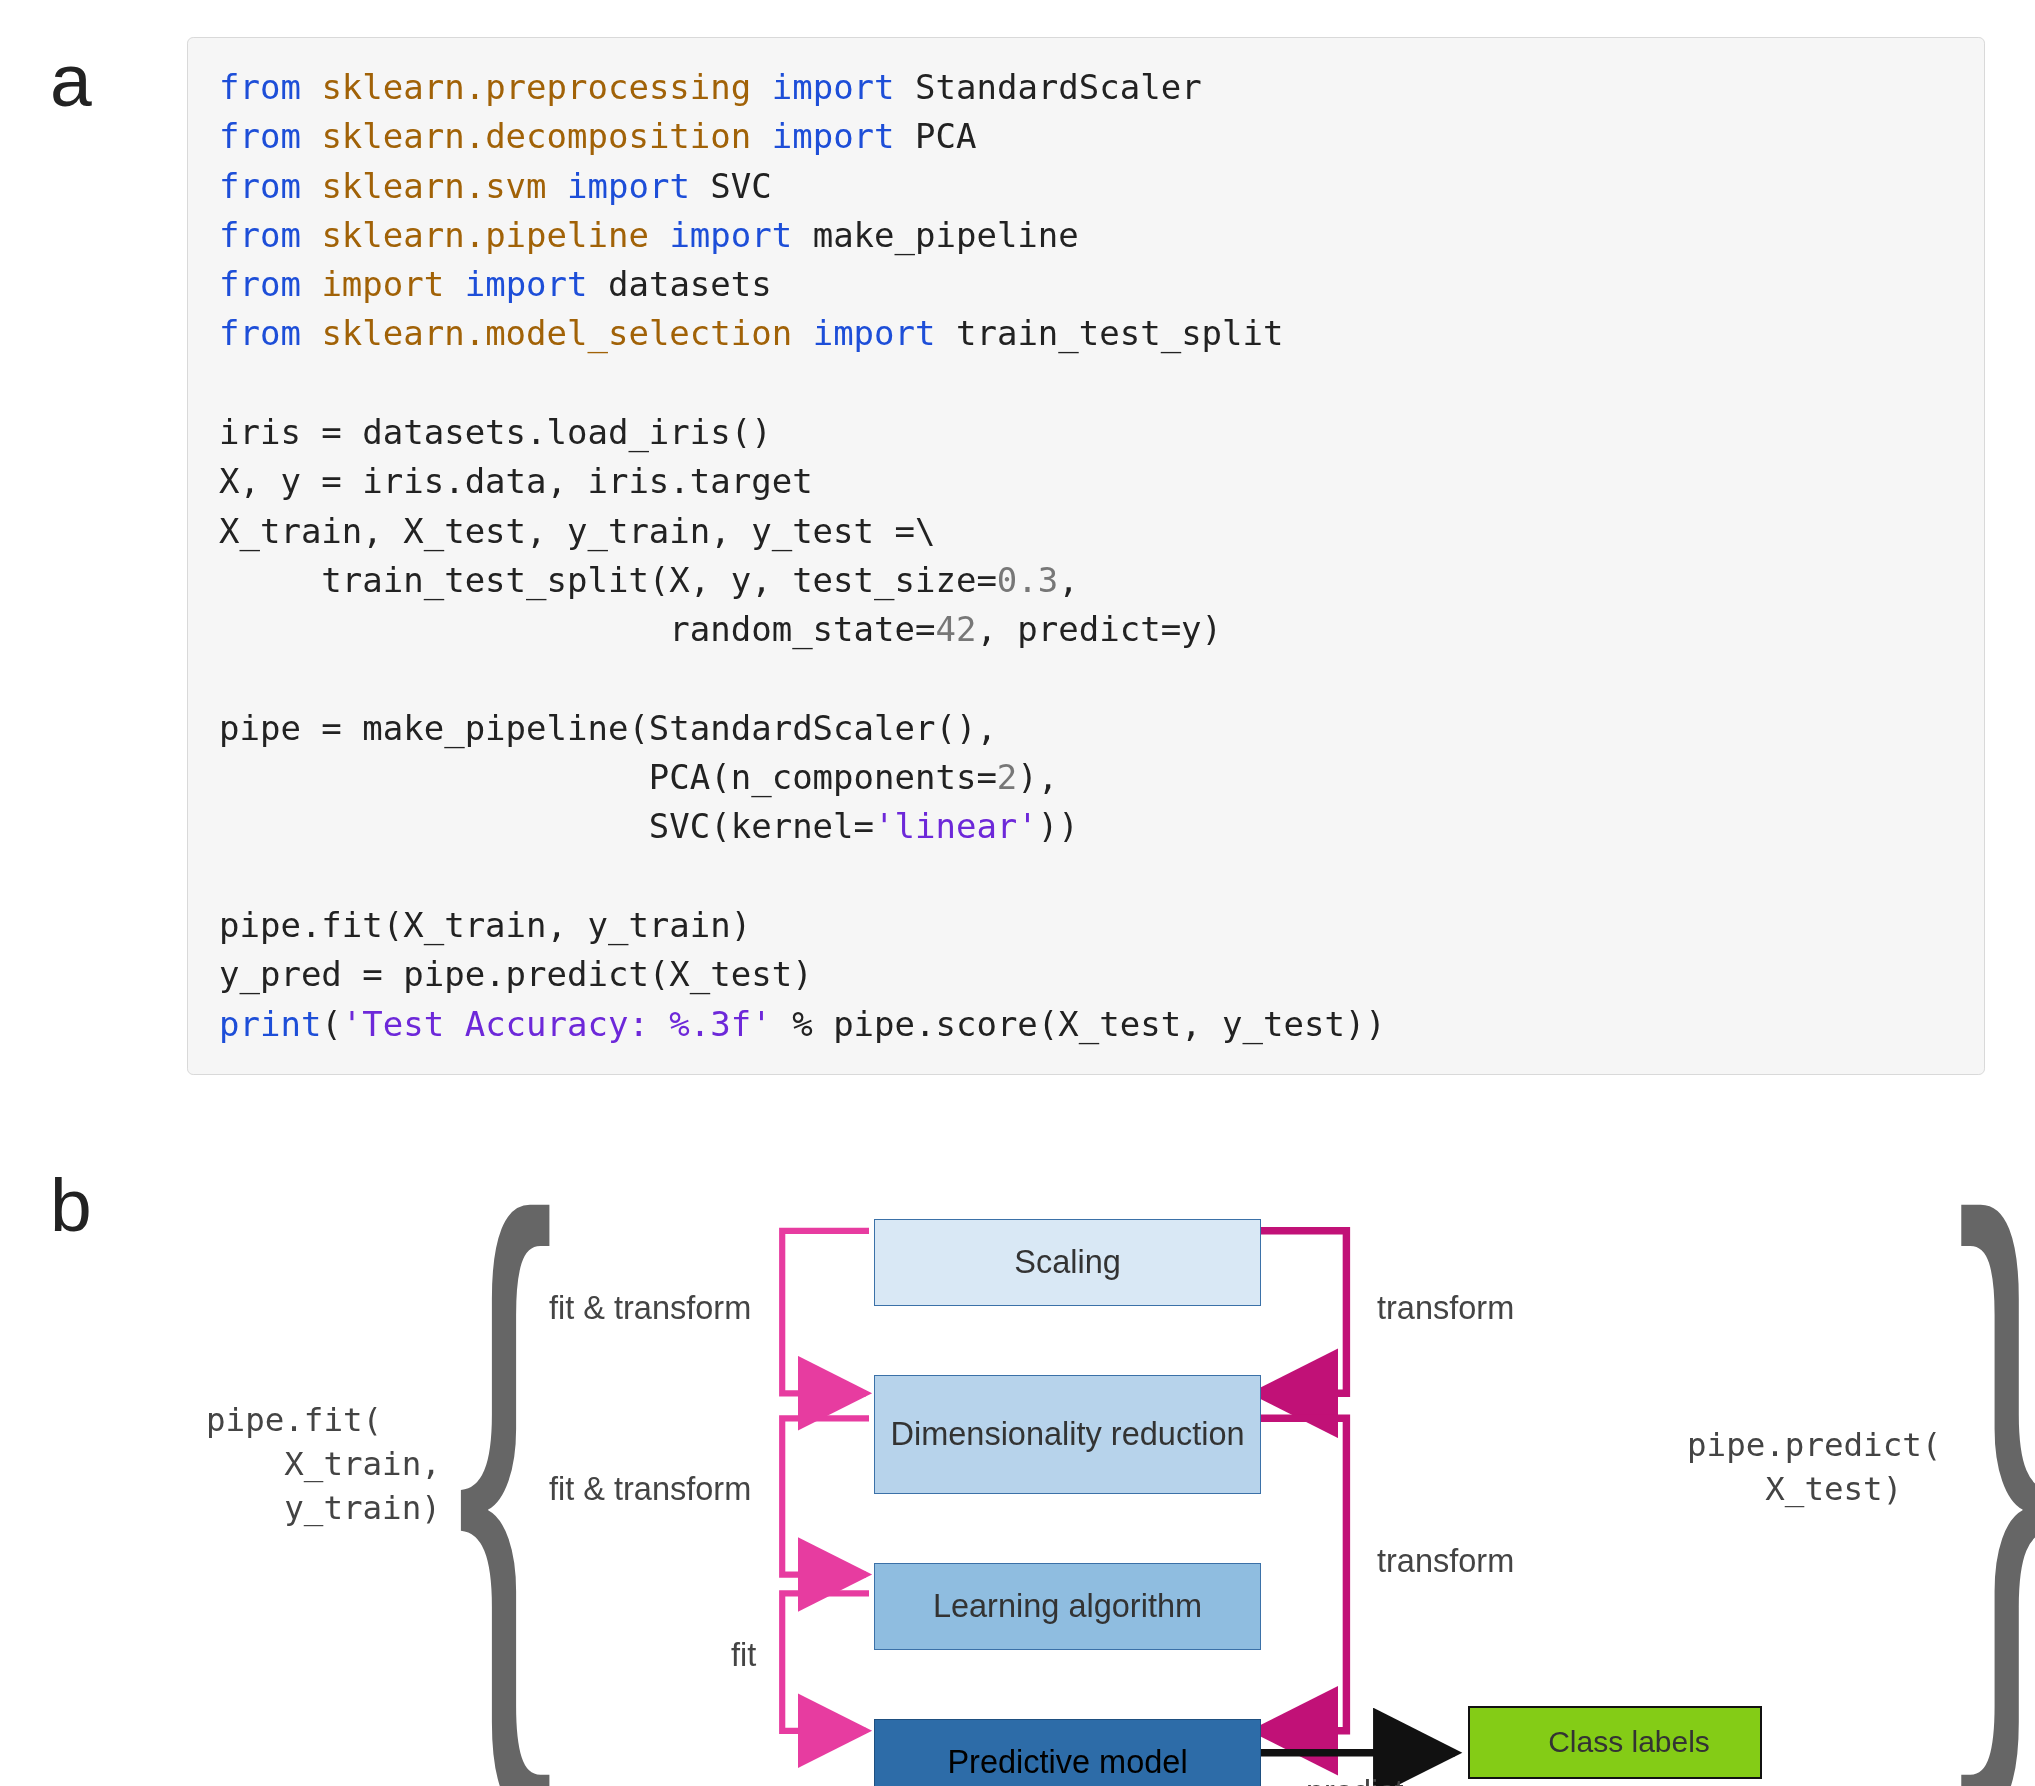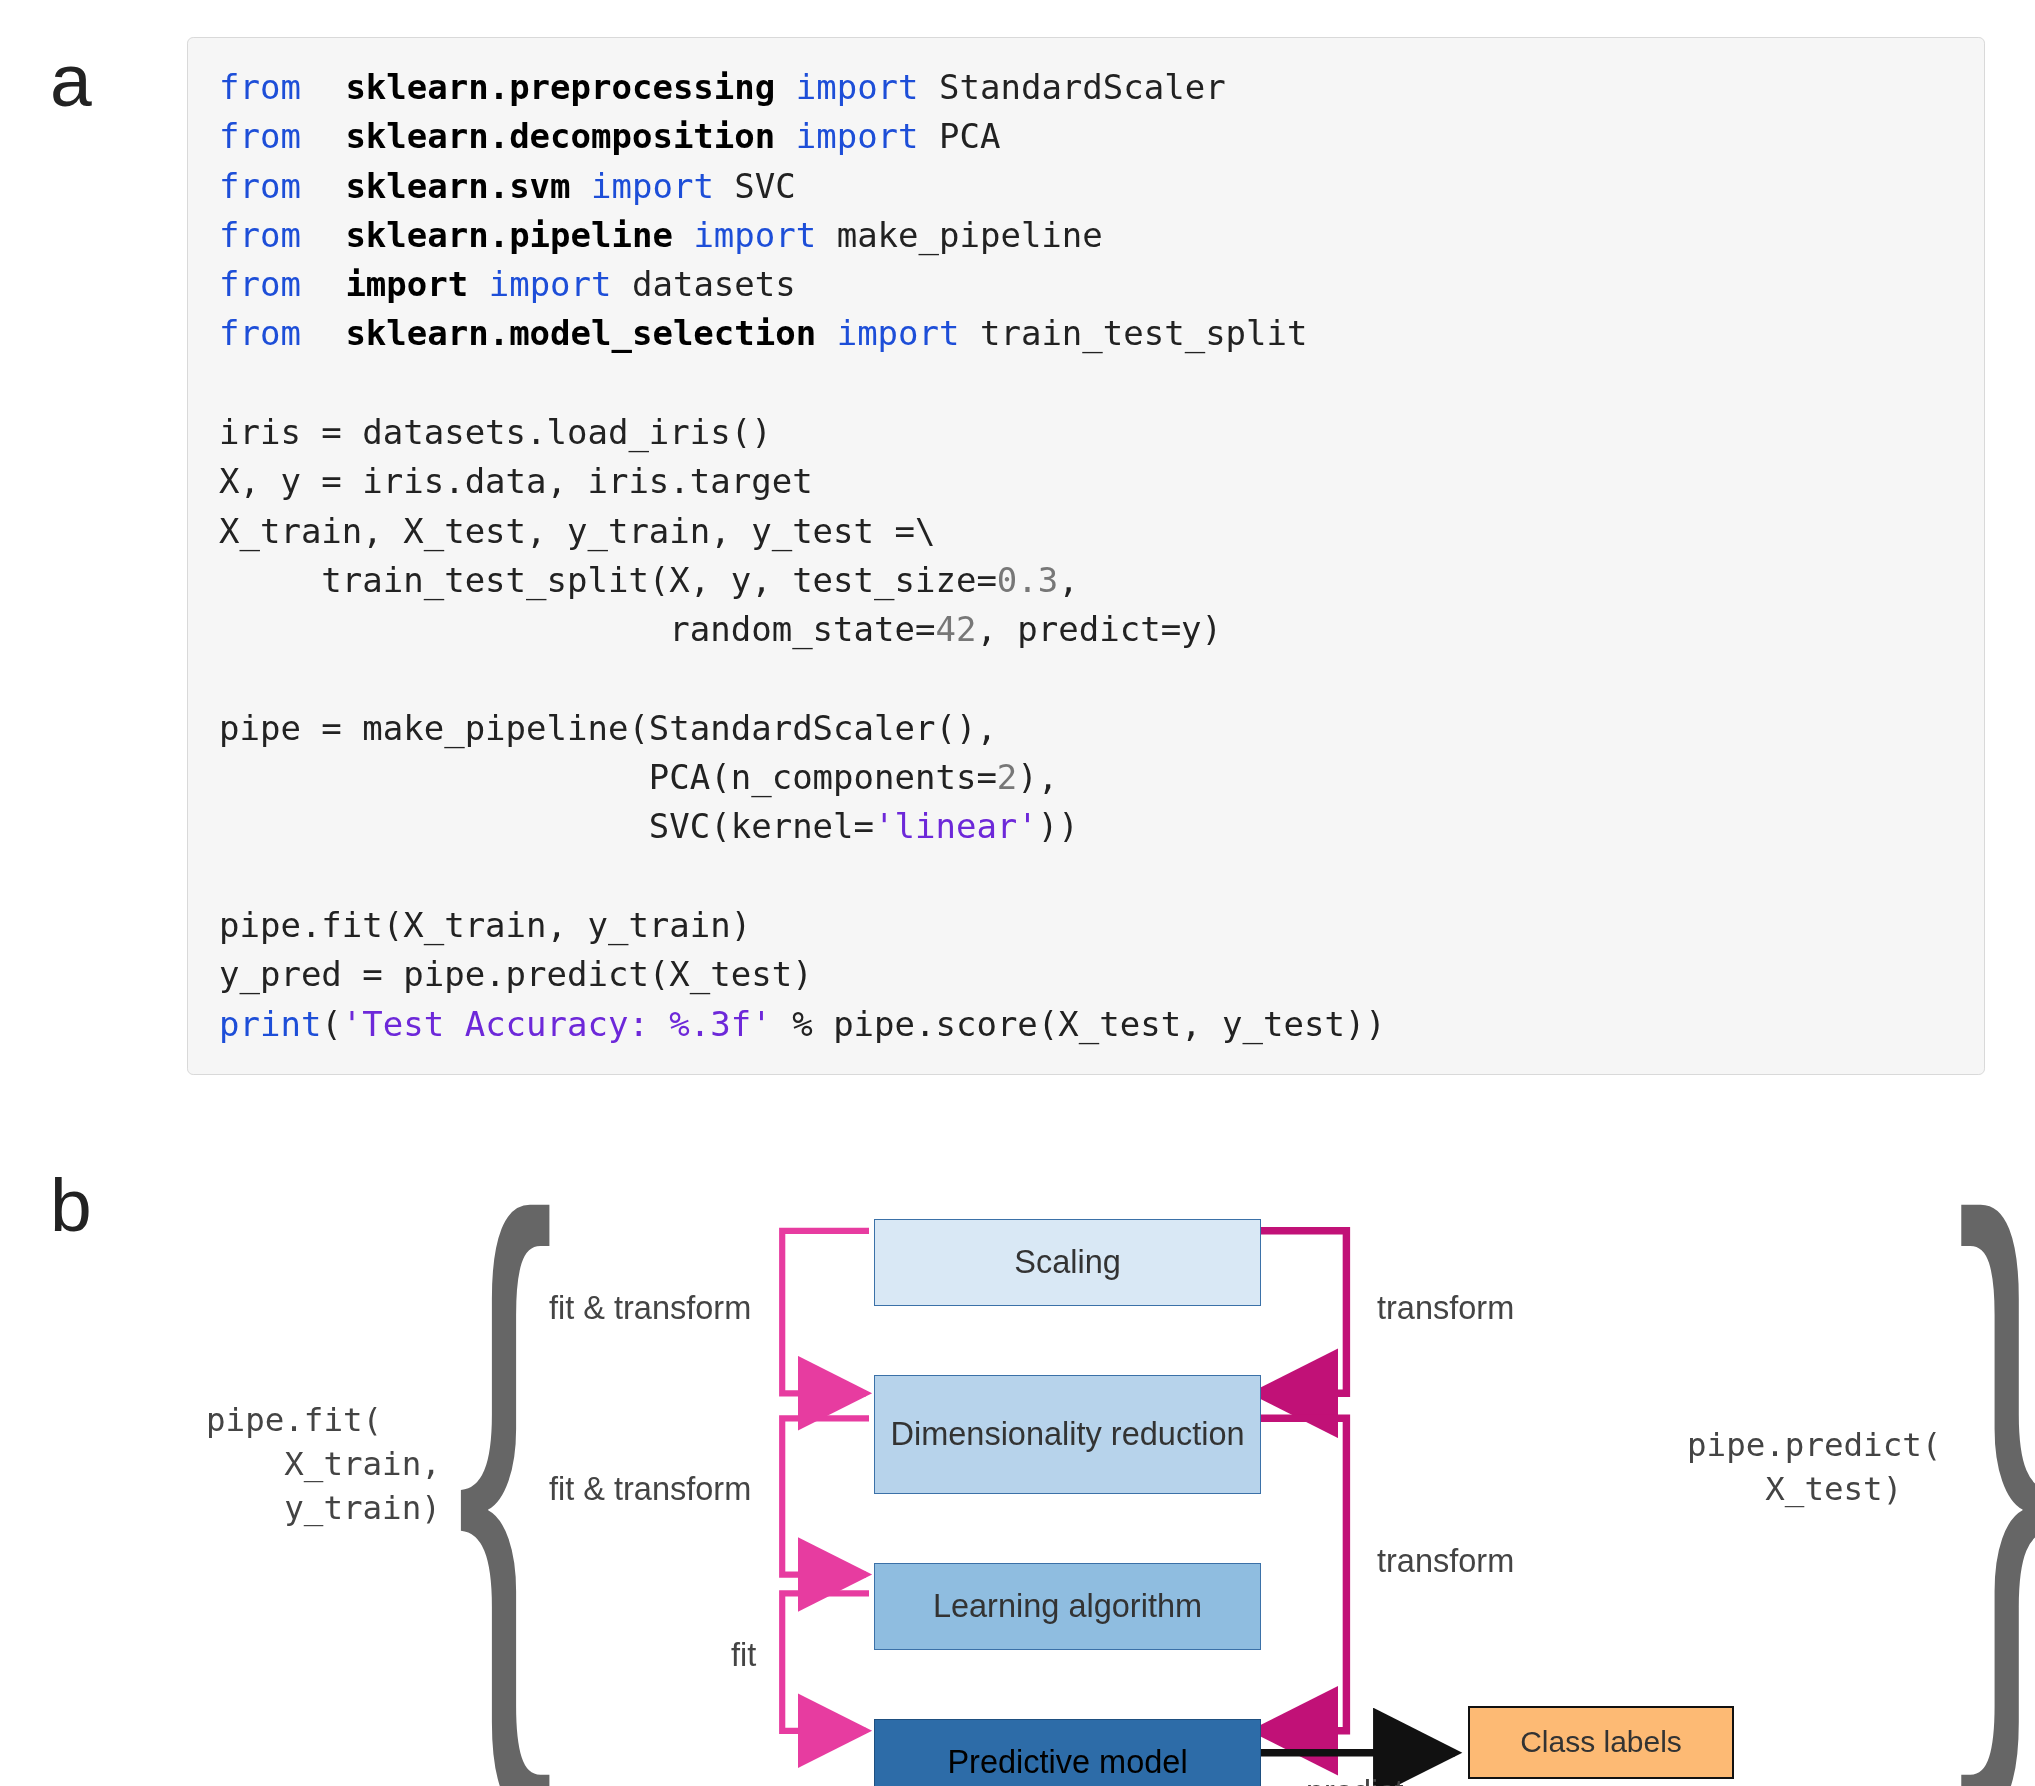--- a/index.html
+++ b/index.html
@@ -28,21 +28,21 @@
     border-radius:6.2px;
     padding:25px 31px;
     font-family:"Menlo","DejaVu Sans Mono",Consolas,monospace;
     font-size:34px;
     line-height:1.45;
     white-space:pre;
     color:#222;
     overflow:hidden;
   }
   .kw  {color:#1d4ed8;}          
-  .mod {color:#000000;font-weight:700;margin-left:24px;} 
+  .mod {color:#a16207;font-weight:400;} 
   .num {color:#777;}
   .str {color:#6d28d9;}
 
   
   .diagram{
     flex:1;
     position:relative;
     height:750px;
   }
   .diagram svg{position:absolute;inset:0;width:100%;height:100%;}
@@ -61,23 +61,23 @@
   }
   .stage1{top:25px;height:87px;background:#d9e8f5;}
   .stage2{top:181px;height:119px;background:#b7d3eb;}
   .stage3{top:369px;height:87px;background:#8fbde0;}
   .stage4{top:525px;height:87px;background:#2d6ca8;color:#000000;border-color:#1e4f80;}
   .classbox{
     position:absolute;
     left:1281px;top:544px;
     width:262px;height:69px;
     border:2.5px solid #111;
-    background:#fdba74;
+    background:#84cc16;
     font-size:30px;
-    display:flex;align-items:center;justify-content:center;
+    display:flex;align-items:center;justify-content:center;padding-left:28px;
   }
   .anno{
     position:absolute;
     font-size:32.5px;
     color:#444;
   }
   .code-anno{
     position:absolute;
     font-family:"Menlo","DejaVu Sans Mono",Consolas,monospace;
     font-size:32.5px;

